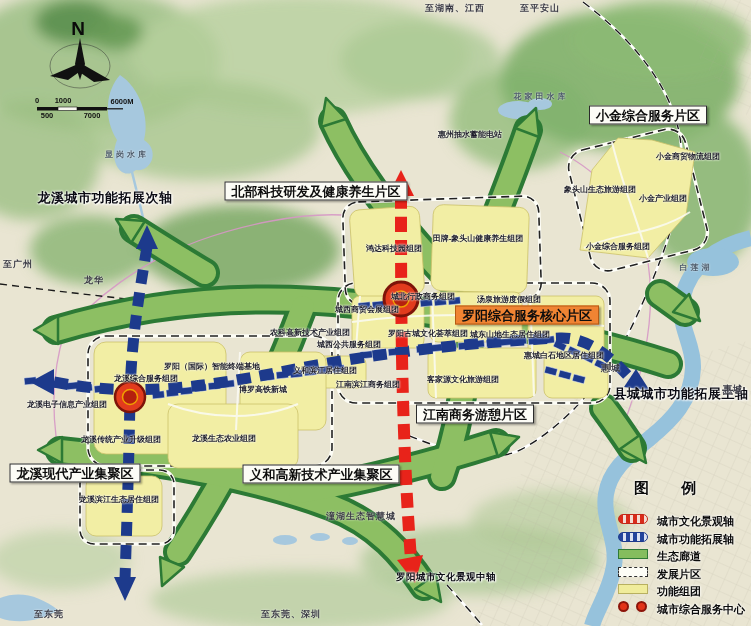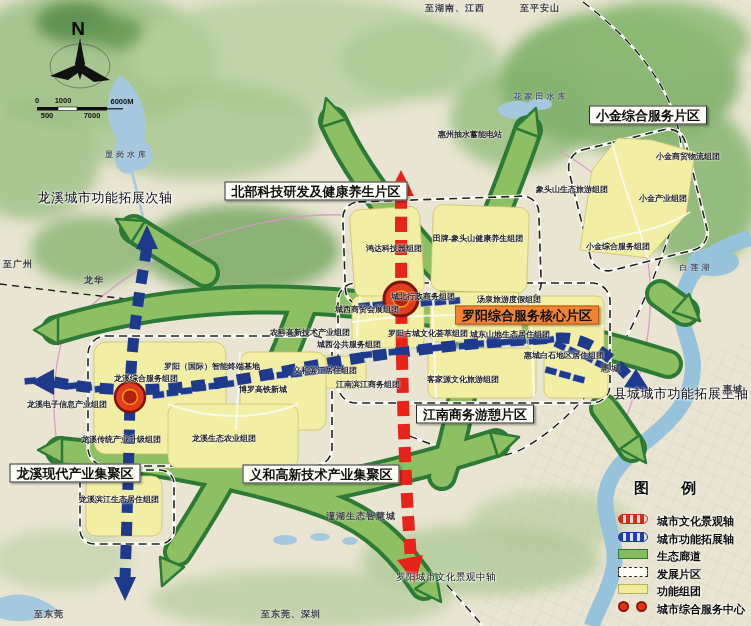--- a/index.html
+++ b/index.html
@@ -3,21 +3,21 @@
 <meta charset="utf-8">
 <style>
   html,body{margin:0;padding:0;background:#888;}
   #stage{position:relative;width:751px;height:626px;overflow:hidden;
          font-family:"Liberation Sans","DejaVu Sans",sans-serif;background:#e9e5d2;}
   #stage svg{position:absolute;left:0;top:0;}
   .lbl{position:absolute;transform:translate(-50%,-50%);white-space:nowrap;line-height:1;z-index:5;}
   .region{font-size:13px;font-weight:bold;color:#0d0d0d;background:#fcfcf6;
           border:1.5px solid #2b2b2b;padding:2px 6px;box-shadow:1.5px 1.5px 2px rgba(0,0,0,.35);}
   .region.orange{background:#f08433;border-color:#b55a14;}
-  .axis{font-size:13px;font-weight:normal;color:#0a0a12;letter-spacing:.5px;
+  .axis{font-size:13px;font-weight:bold;color:#0a0a12;letter-spacing:.5px;
         text-shadow:0 0 2px #fff,0 0 3px #fff,1px 1px 2px #fff;}
   .axis.small{font-size:9.5px;text-align:center;}
   .cluster{font-size:8px;font-weight:bold;color:#1d1d2a;
         text-shadow:0 0 2px rgba(253,253,246,.95),0 0 2px rgba(253,253,246,.95);}
   .place{font-size:9px;font-weight:bold;color:#3a3a44;letter-spacing:1px;
         text-shadow:0 0 2px rgba(255,255,255,.9);}
   .water{font-size:8px;font-weight:bold;color:#4c5a6a;letter-spacing:3px;
         text-shadow:0 0 2px rgba(255,255,255,.9);text-align:right;}
   .compass-n{font-size:19px;font-weight:bold;color:#0a0a0a;}
   .scalelbl{font-size:7.5px;font-weight:bold;color:#111;letter-spacing:0;}
@@ -293,21 +293,21 @@
 <div class="lbl region" style="left:321px;top:474px">义和高新技术产业集聚区</div>
 <div class="lbl region" style="left:75px;top:473px">龙溪现代产业集聚区</div>
 
 <div class="lbl axis" style="left:105px;top:197px">龙溪城市功能拓展次轴</div>
 <div class="lbl axis" style="left:681px;top:393px">县城城市功能拓展主轴</div>
 <div class="lbl axis small" style="left:446px;top:577px">罗阳城市文化景观中轴</div>
 
 <div class="lbl cluster" style="left:394px;top:249px">鸿达科技园组团</div>
 <div class="lbl cluster" style="left:478px;top:239px">田牌-象头山健康养生组团</div>
 <div class="lbl cluster" style="left:688px;top:157px">小金商贸物流组团</div>
-<div class="lbl cluster" style="left:572px;top:190px">象头山生态旅游组团</div>
+<div class="lbl cluster" style="left:600px;top:190px">象头山生态旅游组团</div>
 <div class="lbl cluster" style="left:663px;top:199px">小金产业组团</div>
 <div class="lbl cluster" style="left:618px;top:247px">小金综合服务组团</div>
 <div class="lbl cluster" style="left:423px;top:297px">城北行政商务组团</div>
 <div class="lbl cluster" style="left:509px;top:300px">汤泉旅游度假组团</div>
 <div class="lbl cluster" style="left:367px;top:310px">城西商贸会展组团</div>
 <div class="lbl cluster" style="left:428px;top:334px">罗阳古城文化荟萃组团</div>
 <div class="lbl cluster" style="left:510px;top:335px">城东山地生态居住组团</div>
 <div class="lbl cluster" style="left:564px;top:356px">惠城白石地区居住组团</div>
 <div class="lbl cluster" style="left:463px;top:380px">客家源文化旅游组团</div>
 <div class="lbl cluster" style="left:349px;top:345px">城西公共服务组团</div>

